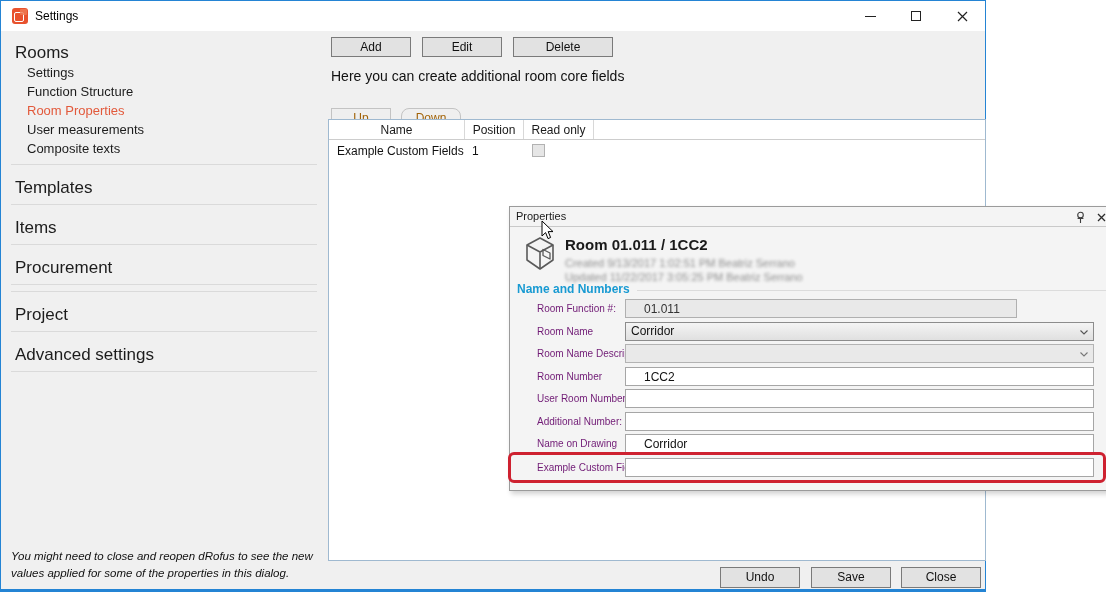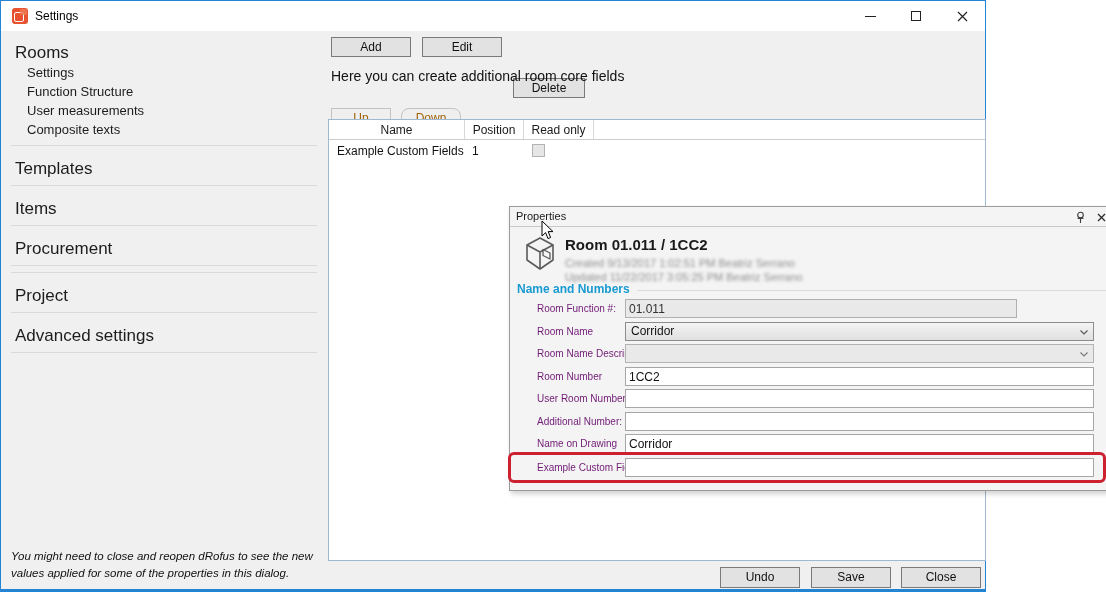--- a/index.html
+++ b/index.html
@@ -56,21 +56,21 @@
               align-items:center; justify-content:center; }
   .room-icon { position:absolute; left:10px; top:28px; }
   .room-title { position:absolute; left:55px; top:29px; font-size:15px; font-weight:bold; color:#1a1a1a; }
   .meta { position:absolute; left:55px; font-size:11px; color:#8f8f8f; filter:blur(1.4px); white-space:nowrap; }
   .section-lbl { position:absolute; left:7px; top:75px; font-size:12px; font-weight:bold; color:#189ad2; }
   .section-rule { position:absolute; left:127px; right:0; top:83px; border-top:1px solid #dcdcdc; }
 
   .frow { position:absolute; left:0; width:100%; height:19px; }
   .flabel { position:absolute; left:8px; top:0; font-size:10px; line-height:19px; color:#701a75; white-space:nowrap;margin-left:19px; }
   .fin { position:absolute; left:115px; top:0; height:19px; width:469px; border:1px solid #a6a6a6;
-         background:#fff; font-family:"Liberation Sans",sans-serif; font-size:12px; color:#111; padding:0 3px; }
+         background:#fff; font-family:"Liberation Sans",sans-serif; font-size:12px; color:#111; padding:0 18px; }
   .fin.ro { background:#e9e9e9; border-color:#b0b0b0; color:#333; width:392px; }
   .combo { position:absolute; left:115px; top:0; height:19px; width:469px; border:1px solid #8c8c8c;
            background:linear-gradient(#f4f4f4,#e0e0e0); font-size:12px; color:#111; line-height:17px; padding:0 5px; }
   .combo.ro { background:#e9e9e9; border-color:#b3b3b3; }
   .chev { position:absolute; right:5px; top:7px; }
   .red-box { position:absolute; left:-2px; top:245px; width:598px; height:31px;
              border:3px solid #ce2130; border-radius:6px; }
 
   .cursor { position:absolute; left:541px; top:220px; z-index:50; }
 </style>
@@ -96,20 +96,21 @@
             <path d="M1,1 L10,10 M10,1 L1,10" stroke="#222" stroke-width="1.2" fill="none"></path>
           </svg>
         </div>
       </div>
     </div>
 
     <div class="sidebar">
       <div class="sb-title">Rooms</div>
       <div class="sb-sub">Settings</div>
       <div class="sb-sub">Function Structure</div>
+      <div class="sb-sub sel">Room Properties</div>
       <div class="sb-sub">User measurements</div>
       <div class="sb-sub">Composite texts</div>
       <div class="sb-div"></div>
 
       <div class="sb-title">Templates</div>
       <div class="sb-div"></div>
       <div class="sb-title">Items</div>
       <div class="sb-div"></div>
       <div class="sb-title">Procurement</div>
       <div class="sb-div"></div>
@@ -117,21 +118,21 @@
       <div class="sb-title">Project</div>
       <div class="sb-div"></div>
       <div class="sb-title">Advanced settings</div>
       <div class="sb-div"></div>
 
       <div class="footnote">You might need to close and reopen dRofus to see the new values applied for some of the properties in this dialog.</div>
     </div>
 
     <div class="btn" style="left:330px; top:36px; width:80px;">Add</div>
     <div class="btn" style="left:421px; top:36px; width:80px;">Edit</div>
-    <div class="btn" style="left:512px; top:36px; width:72px;margin-top:41px;">Delete</div>
+    <div class="btn" style="left:512px; top:36px; width:100px;">Delete</div>
     <div class="desc">Here you can create additional room core fields</div>
     <div class="btn dis" style="left:330px; top:91px; width:60px;">Up</div>
     <div class="btn dis" style="left:400px; top:91px; width:60px;border-radius:8px;">Down</div>
 
     <div class="table">
       <div class="thead">
         <div class="th c-name">Name</div>
         <div class="th c-pos">Position</div>
         <div class="th c-ro">Read only</div>
       </div>

